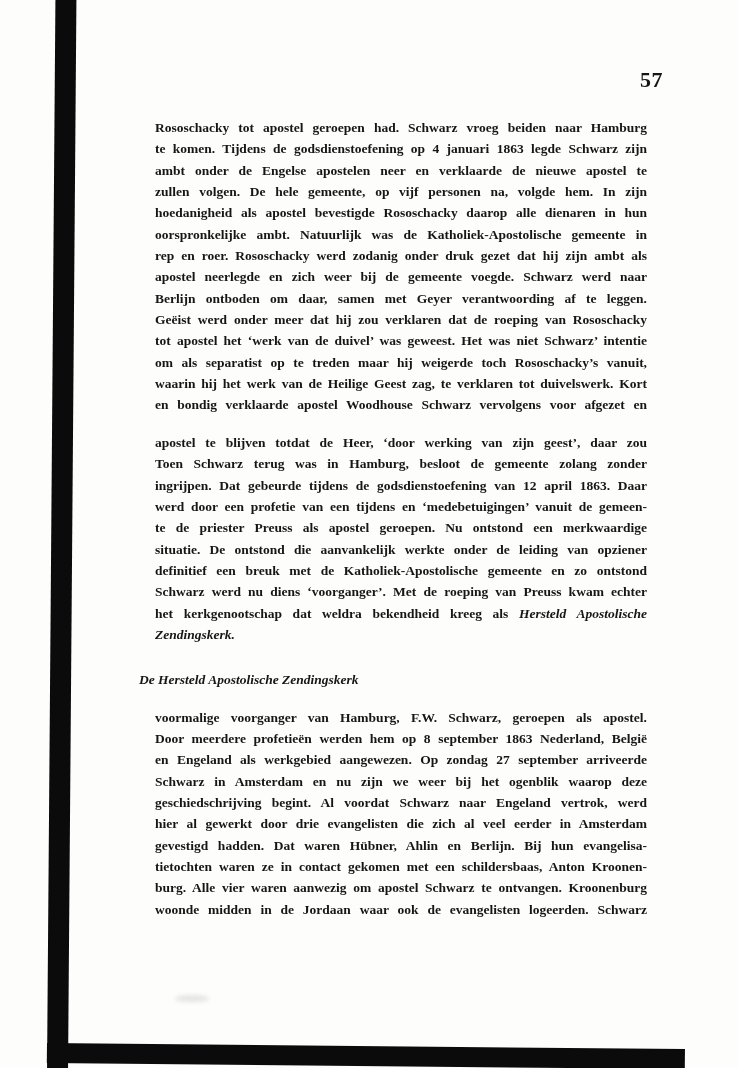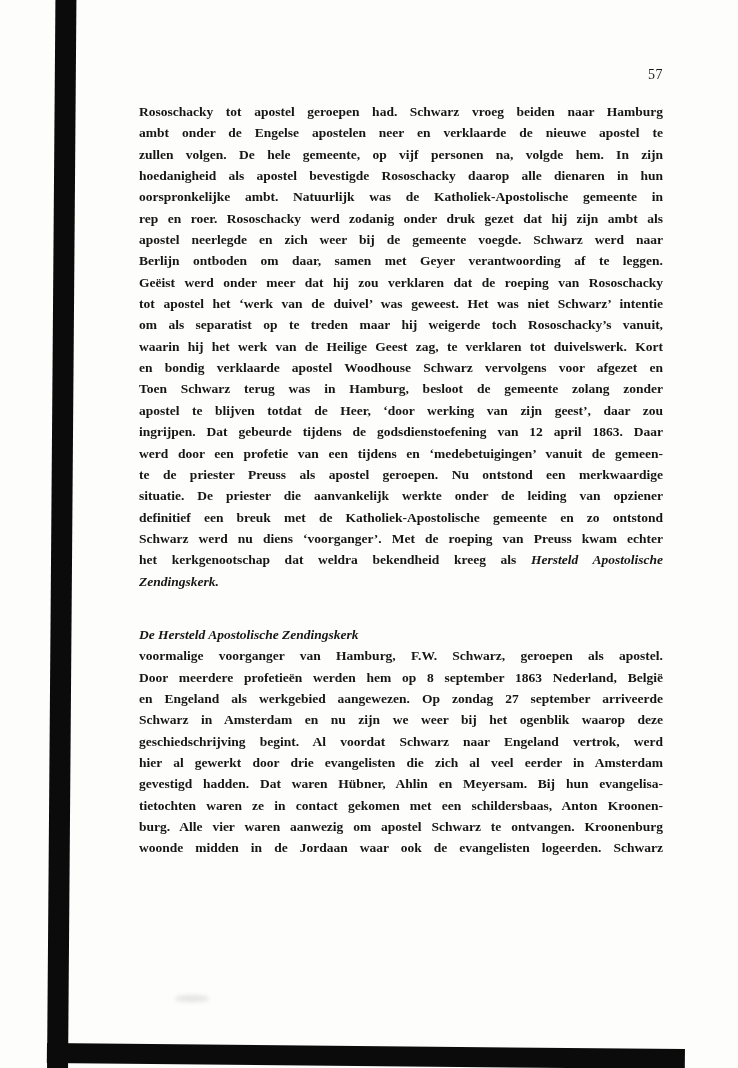--- a/index.html
+++ b/index.html
@@ -20,52 +20,52 @@
     inset: 0;
     background: var(--page-bg, #fdfdfc);
   }
   
   .pagenum {
     position: absolute;
     top: 67px;
     left: 139px;
     width: 524px;
     text-align: right;
-    font-size: 14px;
-    font-weight: 400;
+    font-size: 22px;
+    font-weight: 700;
     letter-spacing: 0.5px;
     color: var(--ink, #1a1a1a);
   }
   
   .bodytext {
     position: absolute;
     top: 101px;
     left: 139px;
     width: 524px;
     font-size: 13.5px;
     font-weight: 700;
     line-height: 21.35px;
     color: var(--ink, #1a1a1a);
     letter-spacing: 0;
   }
-  .paragraph { margin: 0; }
+  .paragraph { margin: 16px; }
   .line {
     text-align: justify;
     text-align-last: justify;
     -moz-text-align-last: justify;
     white-space: normal;
     overflow: hidden;
     height: 21.35px;
   }
   .line.para-end {
     text-align-last: left;
     -moz-text-align-last: left;
   }
   .heading {
-    margin-top: 32px;
+    margin-top: 24px;
     font-style: italic;
     font-weight: 700;
     height: 21.35px;
   }
   i { font-style: italic; }
   
   .bar-vertical {
     position: absolute;
     left: 47px;
     top: -8px;
@@ -100,54 +100,55 @@
 </style>
 </head>
 <body style="--page-bg: #fdfdfc; --ink: #161616; --bar: #0b0b0b;">
 
 <div class="sheet">
   <div class="pagenum">57</div>
 
   <div class="bodytext">
       <div class="paragraph">
         <div class="line">Rososchacky tot apostel geroepen had. Schwarz vroeg beiden naar Hamburg</div>
+        <div class="line">te komen. Tijdens de godsdienstoefening op 4 januari 1863 legde Schwarz zijn</div>
         <div class="line">ambt onder de Engelse apostelen neer en verklaarde de nieuwe apostel te</div>
         <div class="line">zullen volgen. De hele gemeente, op vijf personen na, volgde hem. In zijn</div>
         <div class="line">hoedanigheid als apostel bevestigde Rososchacky daarop alle dienaren in hun</div>
         <div class="line">oorspronkelijke ambt. Natuurlijk was de Katholiek-Apostolische gemeente in</div>
         <div class="line">rep en roer. Rososchacky werd zodanig onder druk gezet dat hij zijn ambt als</div>
         <div class="line">apostel neerlegde en zich weer bij de gemeente voegde. Schwarz werd naar</div>
         <div class="line">Berlijn ontboden om daar, samen met Geyer verantwoording af te leggen.</div>
         <div class="line">Geëist werd onder meer dat hij zou verklaren dat de roeping van Rososchacky</div>
         <div class="line">tot apostel het ‘werk van de duivel’ was geweest. Het was niet Schwarz’ intentie</div>
         <div class="line">om als separatist op te treden maar hij weigerde toch Rososchacky’s vanuit,</div>
         <div class="line">waarin hij het werk van de Heilige Geest zag, te verklaren tot duivelswerk. Kort</div>
         <div class="line">en bondig verklaarde apostel Woodhouse Schwarz vervolgens voor afgezet en</div>
       </div>
       <div class="paragraph">
+        <div class="line">apostel te blijven totdat de Heer, ‘door werking van zijn geest’, daar zou</div>
         <div class="line">Toen Schwarz terug was in Hamburg, besloot de gemeente zolang zonder</div>
-        <div class="line">apostel te blijven totdat de Heer, ‘door werking van zijn geest’, daar zou</div>
         <div class="line">ingrijpen. Dat gebeurde tijdens de godsdienstoefening van 12 april 1863. Daar</div>
         <div class="line">werd door een profetie van een tijdens en ‘medebetuigingen’ vanuit de gemeen-</div>
         <div class="line">te de priester Preuss als apostel geroepen. Nu ontstond een merkwaardige</div>
-        <div class="line">situatie. De priester die aanvankelijk werkte onder de leiding van opziener</div>
+        <div class="line">situatie. De ontstond die aanvankelijk werkte onder de leiding van opziener</div>
         <div class="line">definitief een breuk met de Katholiek-Apostolische gemeente en zo ontstond</div>
         <div class="line">Schwarz werd nu diens ‘voorganger’. Met de roeping van Preuss kwam echter</div>
         <div class="line">het kerkgenootschap dat weldra bekendheid kreeg als <i>Hersteld Apostolische</i></div>
         <div class="line para-end"><i>Zendingskerk.</i></div>
       </div>
       <div class="heading">De Hersteld Apostolische Zendingskerk</div>
       <div class="paragraph">
         <div class="line">voormalige voorganger van Hamburg, F.W. Schwarz, geroepen als apostel.</div>
         <div class="line">Door meerdere profetieën werden hem op 8 september 1863 Nederland, België</div>
         <div class="line">en Engeland als werkgebied aangewezen. Op zondag 27 september arriveerde</div>
         <div class="line">Schwarz in Amsterdam en nu zijn we weer bij het ogenblik waarop deze</div>
         <div class="line">geschiedschrijving begint. Al voordat Schwarz naar Engeland vertrok, werd</div>
         <div class="line">hier al gewerkt door drie evangelisten die zich al veel eerder in Amsterdam</div>
-        <div class="line">gevestigd hadden. Dat waren Hübner, Ahlin en Meyersam. Bij hun evangelisa-</div>
+        <div class="line">gevestigd hadden. Dat waren Hübner, Ahlin en Berlijn. Bij hun evangelisa-</div>
         <div class="line">tietochten waren ze in contact gekomen met een schildersbaas, Anton Kroonen-</div>
         <div class="line">burg. Alle vier waren aanwezig om apostel Schwarz te ontvangen. Kroonenburg</div>
         <div class="line">woonde midden in de Jordaan waar ook de evangelisten logeerden. Schwarz</div>
       </div>
     </div>
 
   <div class="bar-vertical"></div>
   <div class="bar-bottom"></div>
   <div class="smudge"></div>
 </div>

